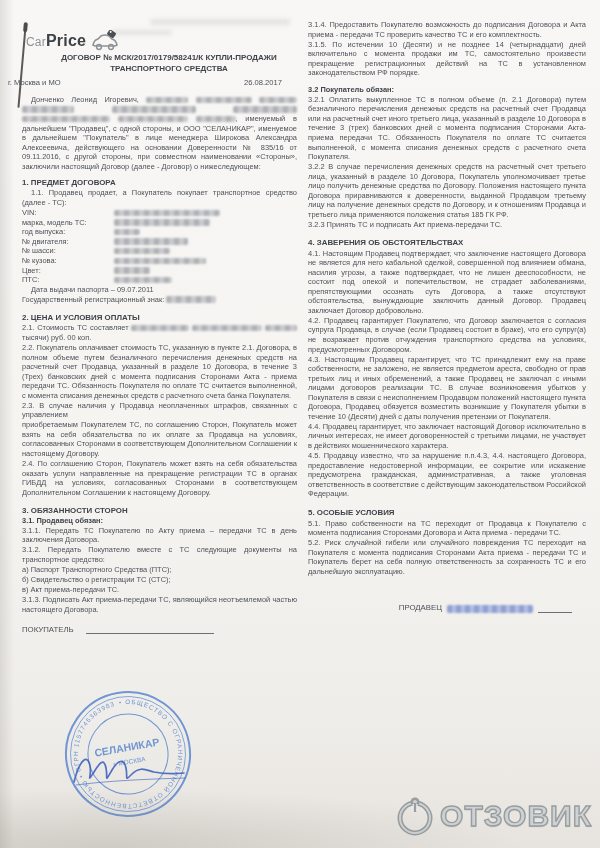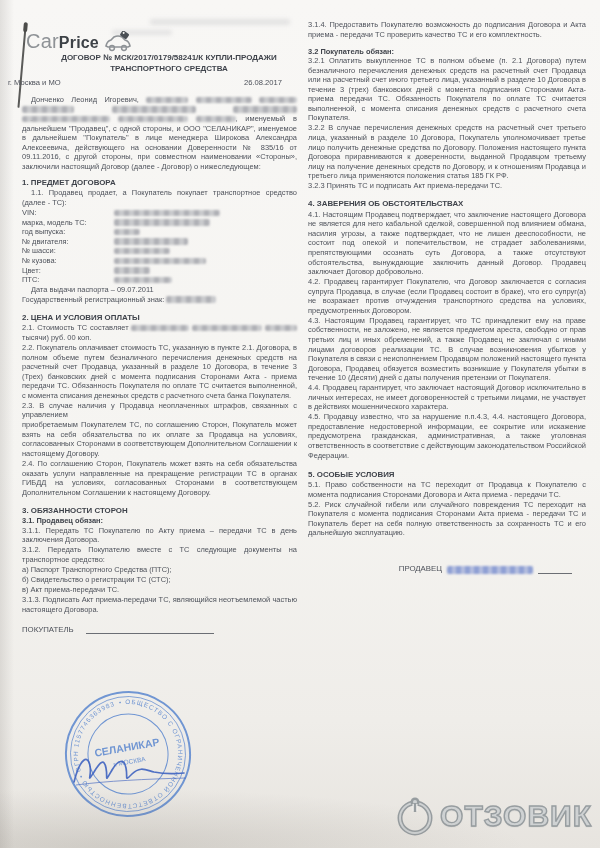--- a/index.html
+++ b/index.html
@@ -10,21 +10,21 @@
     font-family:"Liberation Sans","DejaVu Sans",sans-serif;
     color:#4e525b;
   }
   #page:before{content:"";position:absolute;left:0;top:0;width:14px;height:100%;
     background:linear-gradient(90deg,rgba(120,115,110,.18),rgba(120,115,110,0));pointer-events:none;}
   #page:after{content:"";position:absolute;left:0;bottom:0;width:100%;height:70px;
     background:radial-gradient(ellipse at 18% 100%,rgba(120,115,105,.22),rgba(0,0,0,0) 60%);pointer-events:none;}
 
   
   .logo{position:absolute;left:26px;top:30px;display:flex;align-items:center;gap:4px;}
-  .logo .car{font-size:20px;color:#8e9296;font-weight:400;letter-spacing:.2px;text-align:right;}
+  .logo .car{font-size:12px;color:#8e9296;font-weight:400;letter-spacing:.2px;text-align:right;}
   .logo .price{font-size:16px;color:#3d4247;font-weight:700;letter-spacing:.2px;}
   .penmark{position:absolute;left:21px;top:26px;width:2px;height:82px;background:#5a5a58;transform:rotate(5deg);border-radius:1px;}
   .penmark:after{content:"";position:absolute;left:-1px;top:-4px;width:4px;height:10px;background:#4c4c4a;border-radius:2px;}
   .pen-dot{position:absolute;left:30px;top:118px;width:3px;height:3px;border-radius:50%;background:#60605e;}
   .title{position:absolute;left:44px;top:52px;width:250px;text-align:center;font-weight:700;font-size:8px;line-height:11px;color:#3f434b;}
   .cityrow{position:absolute;left:8px;top:78px;width:274px;display:flex;justify-content:space-between;font-size:7.6px;color:#4c5059;}
 
   
   .ghost{position:absolute;background:#c2c2c6;filter:blur(2px);opacity:.38;border-radius:2px;}
 
@@ -151,20 +151,21 @@
       </div>
     <div class="sigrow-buyer">
       <span>ПОКУПАТЕЛЬ</span>
       <span class="sigline" style="width:128px;"></span>
     </div>
   </div>
 
   <div class="col" id="col-right">
     <div id="right-blocks">
         <div class="doc-p">3.1.4. Предоставить Покупателю возможность до подписания Договора и Акта приема - передачи ТС проверить качество ТС и его комплектность.</div>
+        <div class="doc-p">3.1.5. По истечении 10 (Десяти) и не позднее 14 (четырнадцати) дней включительно с момента продажи им ТС, самостоятельно произвести прекращение регистрационных действий на ТС в установленном законодательством РФ порядке.</div>
         <div class="gap" style="height: 7px;"></div>
         <div class="doc-b">3.2 Покупатель обязан:</div>
         <div class="doc-p">3.2.1 Оплатить выкупленное ТС в полном объеме (п. 2.1 Договора) путем безналичного перечисления денежных средств на расчетный счет Продавца или на расчетный счет иного третьего лица, указанный в разделе 10 Договора в течение 3 (трех) банковских дней с момента подписания Сторонами Акта-приема передачи ТС. Обязанность Покупателя по оплате ТС считается выполненной, с момента списания денежных средств с расчетного счета Покупателя.</div>
         <div class="doc-p">3.2.2 В случае перечисления денежных средств на расчетный счет третьего лица, указанный в разделе 10 Договора, Покупатель уполномочивает третье лицо получить денежные средства по Договору. Положения настоящего пункта Договора приравниваются к доверенности, выданной Продавцом третьему лицу на получение денежных средств по Договору, и к отношениям Продавца и третьего лица применяются положения статья 185 ГК РФ.</div>
         <div class="doc-p">3.2.3 Принять ТС и подписать Акт приема-передачи ТС.</div>
         <div class="gap" style="height: 7px;"></div>
         <div class="doc-h">4. ЗАВЕРЕНИЯ ОБ ОБСТОЯТЕЛЬСТВАХ</div>
         <div class="doc-p">4.1.   Настоящим   Продавец   подтверждает,   что   заключение настоящего Договора не является для него кабальной сделкой, совершенной под влиянием обмана, насилия угрозы, а также подтверждает, что не лишен дееспособности, не состоит под опекой и попечительством, не страдает заболеваниями, препятствующими осознать суть Договора, а также отсутствуют обстоятельства, вынуждающие заключить данный Договор. Продавец заключает Договор добровольно.</div>
         <div class="doc-p">4.2. Продавец гарантирует Покупателю, что Договор заключается с согласия супруга Продавца, в случае (если Продавец состоит в браке), что его супруг(а) не возражает против отчуждения транспортного средства на условиях, предусмотренных Договором.</div>
         <div class="doc-p">4.3. Настоящим Продавец гарантирует, что ТС принадлежит ему на праве собственности, не заложено, не является предметом ареста, свободно от прав третьих лиц и иных обременений, а также Продавец не заключал с иными лицами договоров реализации ТС. В случае возникновения убытков у Покупателя в связи с неисполнением Продавцом положений настоящего пункта Договора, Продавец обязуется возместить возникшие у Покупателя убытки в течение 10 (Десяти) дней с даты получения претензии от Покупателя.</div>

